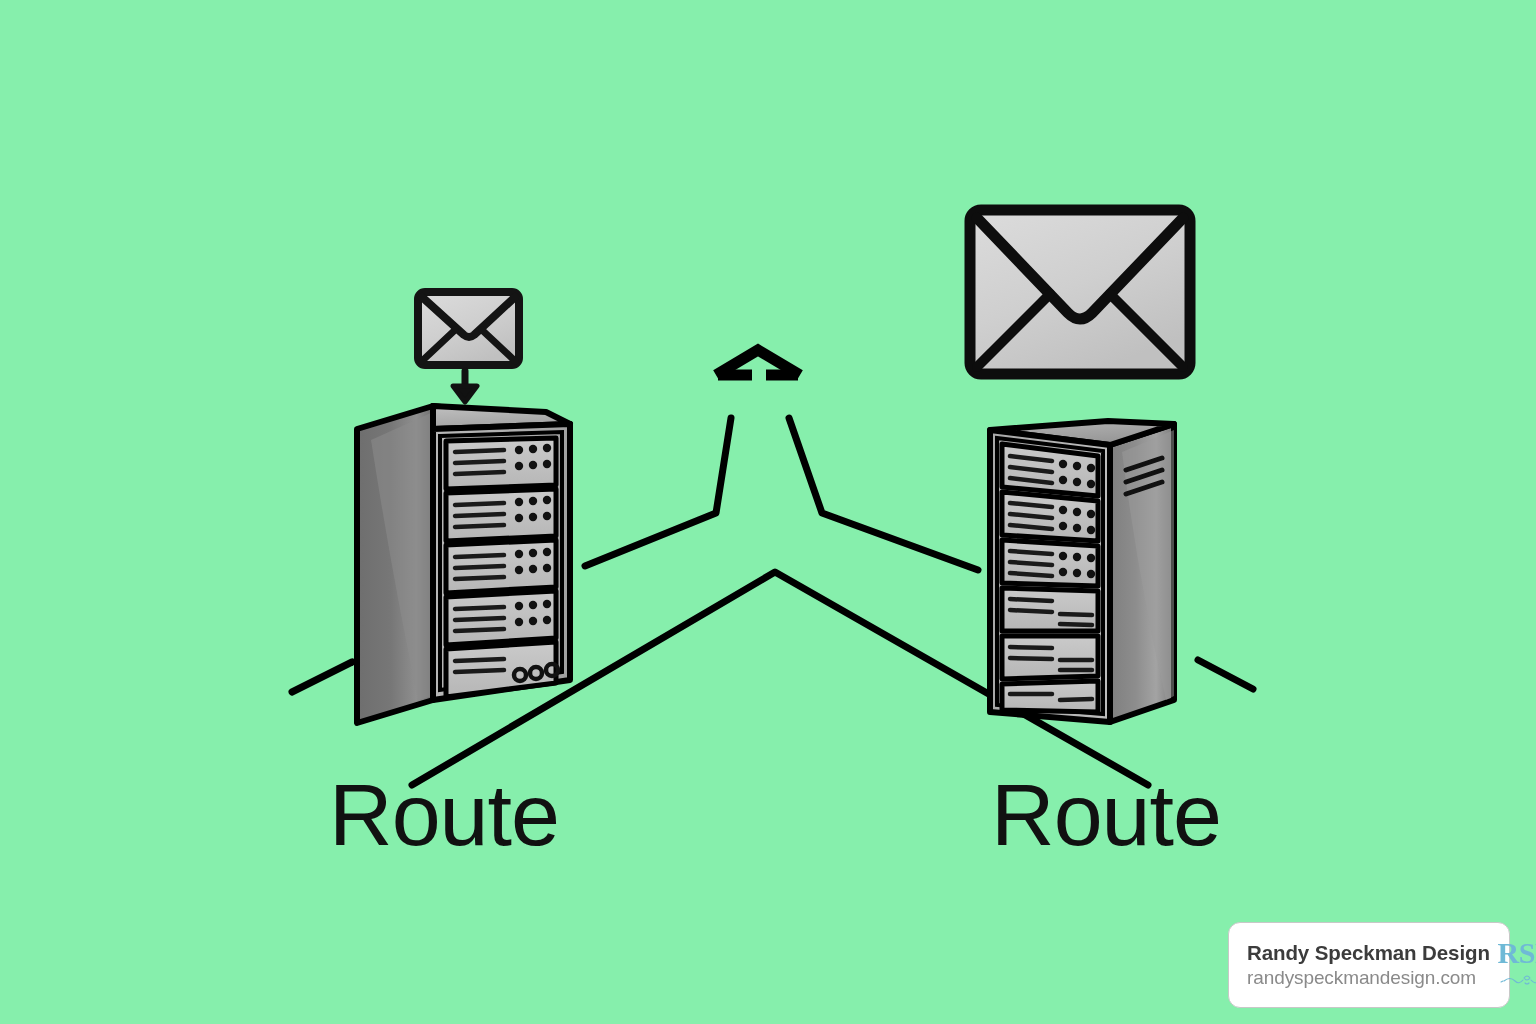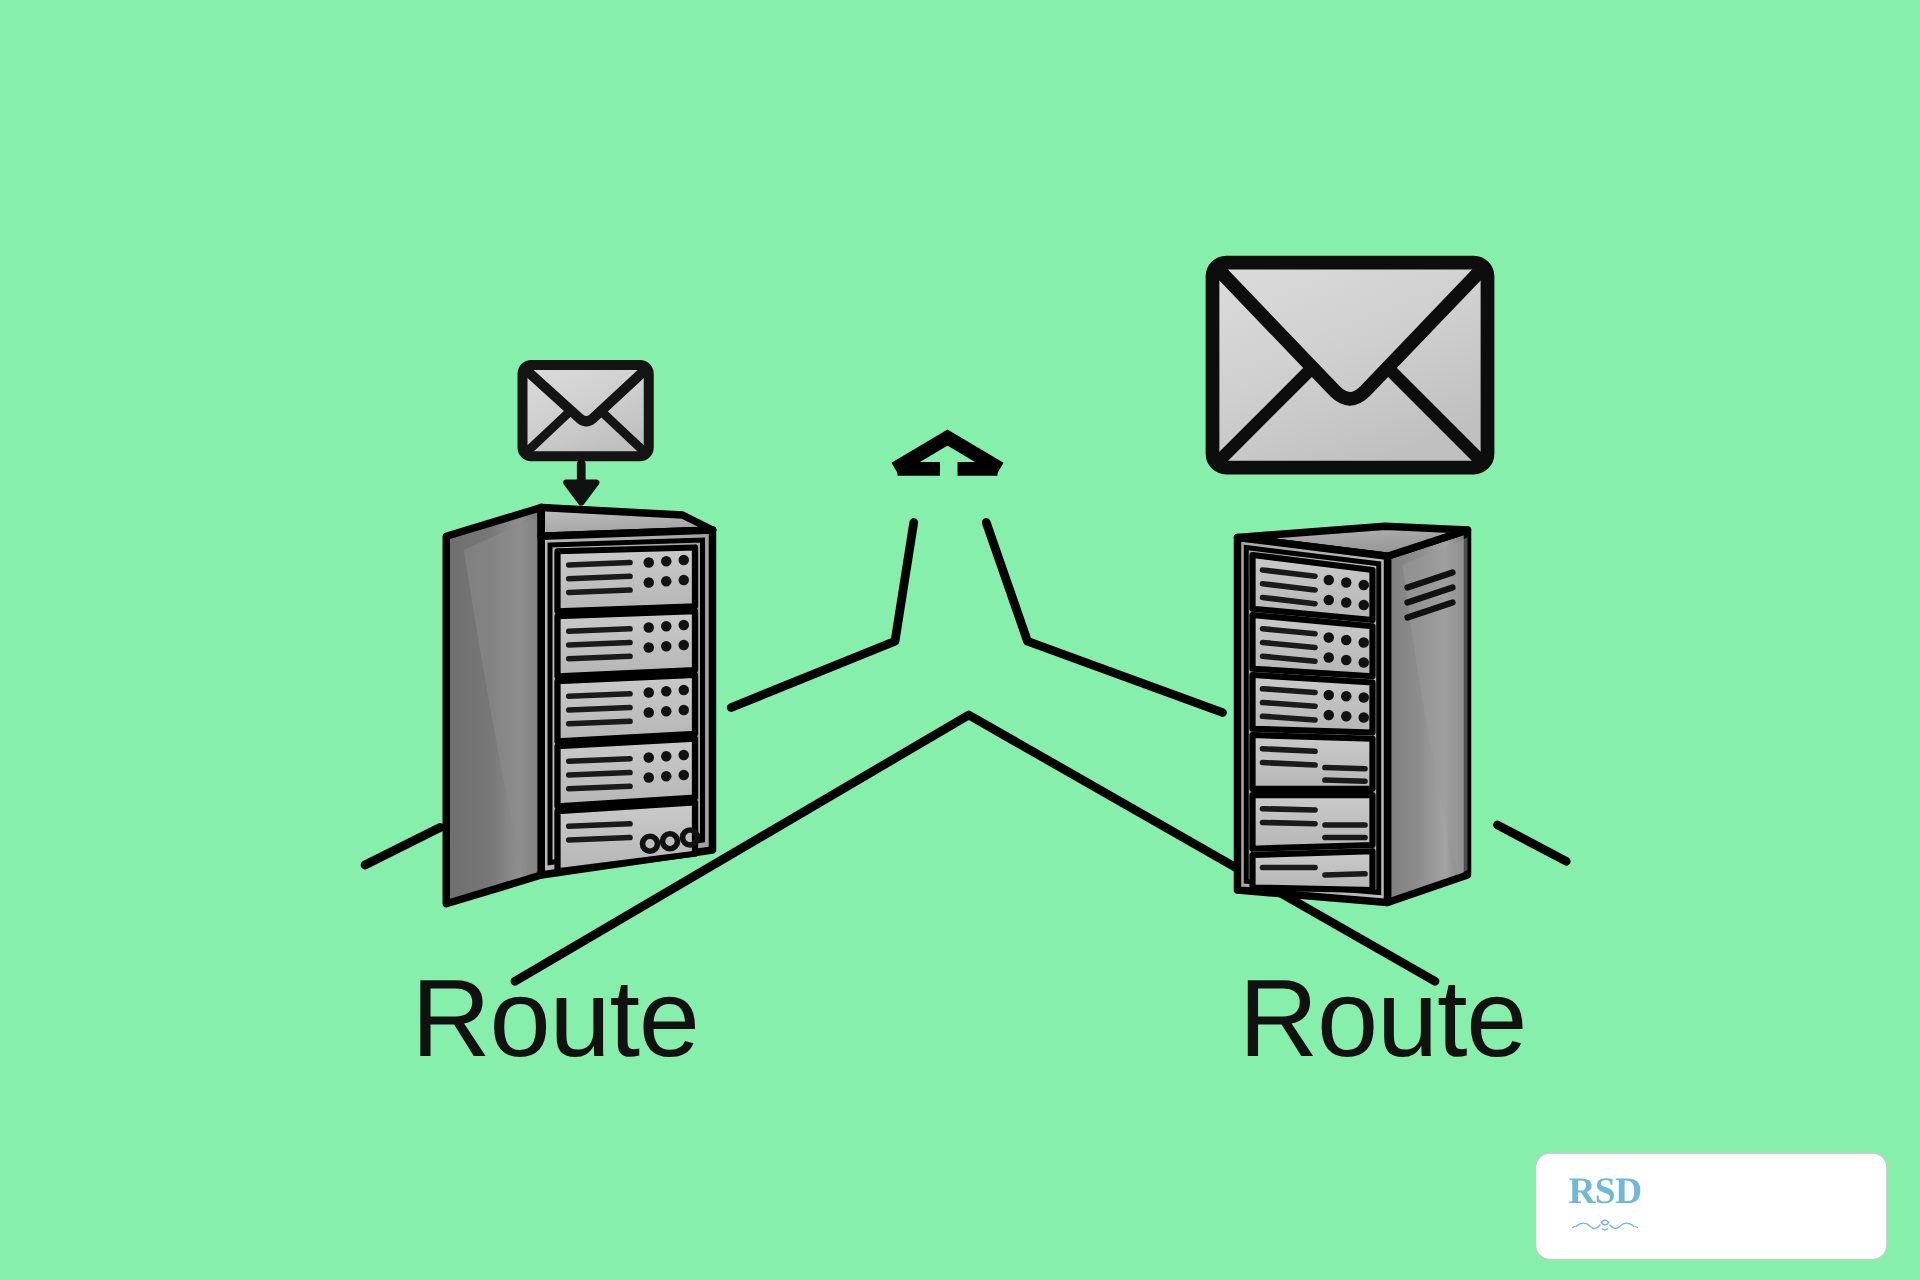--- a/index.html
+++ b/index.html
@@ -373,20 +373,24 @@
       <path d="M 977 367 L 1050 294" fill="none" stroke="#0d0d0d" stroke-width="10" stroke-linecap="round"></path>
       <path d="M 1183 367 L 1110 294" fill="none" stroke="#0d0d0d" stroke-width="10" stroke-linecap="round"></path>
     </g>
 
     <text x="444" y="845" text-anchor="middle" font-family="Liberation Sans, sans-serif" font-size="88" fill="#111111" letter-spacing="-1">Route</text>
 
     <text x="1106" y="845" text-anchor="middle" font-family="Liberation Sans, sans-serif" font-size="88" fill="#111111" letter-spacing="-1">Route</text>
   </svg>
 
   <div id="watermark">
+    <div id="wm-text">
+      <div id="wm-name">Randy Speckman Design</div>
+      <div id="wm-url">randyspeckmandesign.com</div>
+    </div>
     <div id="wm-logo">
       <div id="wm-logo-text">RSD</div>
       <svg id="wm-flourish" viewBox="0 0 54 16">
         <g fill="none" stroke="#6fb9d6" stroke-width="1.1" stroke-linecap="round">
           <path d="M4 9 Q10 4 15 9 Q19 13 23 8"></path>
           <path d="M50 9 Q44 4 39 9 Q35 13 31 8"></path>
           <path d="M24 6 Q27 2 30 6 Q27 10 24 6 Z"></path>
           <path d="M25 11 Q27 13 29 11"></path>
           <path d="M1 10 L3 9"></path>
           <path d="M53 10 L51 9"></path>

